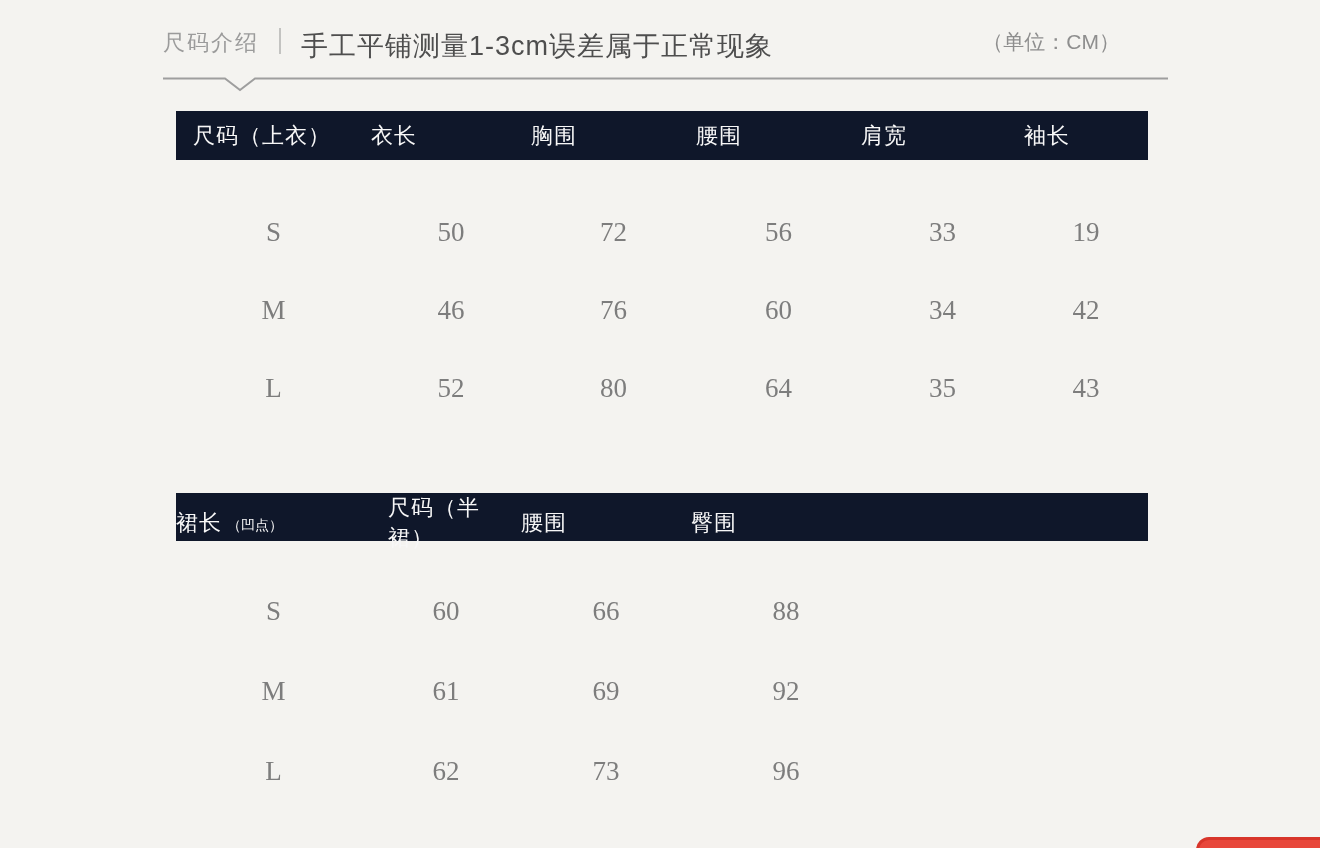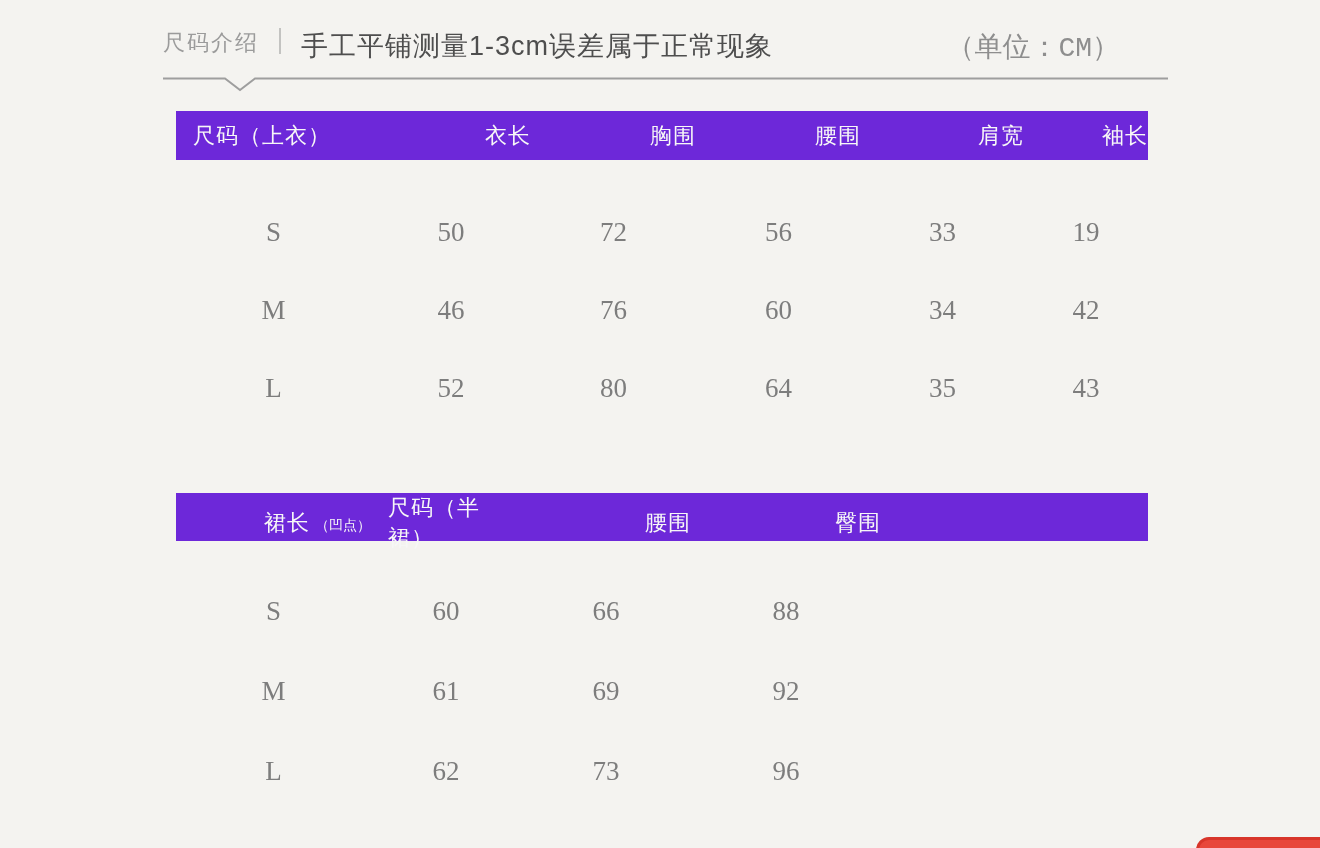--- a/index.html
+++ b/index.html
@@ -32,56 +32,55 @@
     flex: 0 0 auto;
   }
   .note {
     font-size: 27px;
     color: #4e4e4e;
     letter-spacing: 1px;
     white-space: nowrap;
   }
   .unit {
     margin-left: auto;
-    font-size: 28px;
+    font-size: 21px;
     color: #8e8e8e;
     padding-right: 48px;
     white-space: nowrap;
-    font-family: Liberation Mono, monospace;
   }
   .rule-svg {
     position: absolute;
     left: 163px; top: 77px;
     display: block;
   }
 
   
   .size-table {
     position: absolute;
     left: 176px;
     width: 972px;
   }
   #table-top   { top: 111px; }
   #table-skirt { top: 493px; }
 
   .t-head {
     height: 49px;
-    background: #6d28d9;
+    background: #0f172a;
     display: grid;
     align-items: center;
     color: #f7f7f7;
     font-size: 22px;
     letter-spacing: 1px;
   }
   #table-skirt .t-head { height: 48px; }
 
   .t1 .t-head, .t1 .t-row { grid-template-columns: 195px 160px 165px 165px 163px 124px; }
   .t2 .t-head, .t2 .t-row { grid-template-columns: 195px 150px 170px 190px 1fr; }
 
-  .t-head .cell { text-align: right; }
+  .t-head .cell { text-align: left; }
   .t-head .cell.first { text-align: left; padding-left: 17px; }
   .small-note { font-size: 14px; margin-left: 5px; letter-spacing: 0; }
 
   .t1 .t-body { padding-top: 33px; }
   .t2 .t-body { padding-top: 30px; }
   .t-row {
     display: grid;
     align-items: center;
   }
   .t1 .t-row { height: 78px; }

